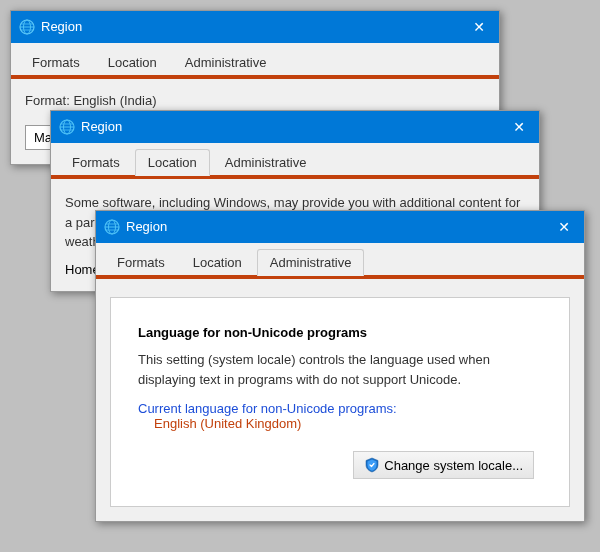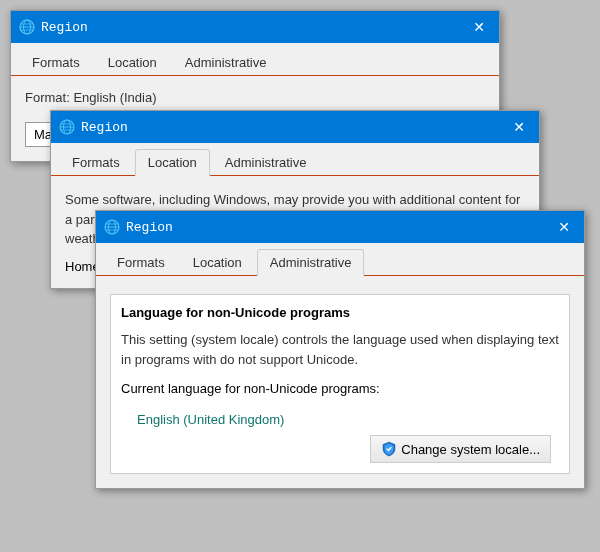--- a/index.html
+++ b/index.html
@@ -26,23 +26,22 @@
       align-items: center;
       justify-content: space-between;
       background: #0078d7;
       color: white;
       padding: 6px 8px;
       height: 32px;
     }
 
     .title-bar-left {
       display: flex;
-      align-items: center;
+      align-items: flex-start;
       gap: 6px;
-      font-family: Liberation Mono, monospace;
     }
 
     .title-text {
       font-size: 13px;
       font-weight: 400;
     }
 
     .close-btn {
       width: 24px;
       height: 24px;
@@ -54,21 +53,21 @@
       display: flex;
       align-items: center;
       justify-content: center;
       border-radius: 2px;
     }
 
     
     .tab-bar {
       display: flex;
       background: #f0f0f0;
-      border-bottom: 1px solid #c2410c;
+      border-bottom: 4px solid #c2410c;
       padding: 6px 8px 0 8px;
       gap: 2px;
     }
 
     .tab {
       padding: 5px 12px;
       cursor: pointer;
       border: 1px solid transparent;
       border-bottom: none;
       border-radius: 3px 3px 0 0;
@@ -148,49 +147,49 @@
     
     .win3 {
       left: 95px;
       top: 210px;
       width: 490px;
     }
 
     .section-box {
       border: 1px solid #ccc;
       background: white;
-      padding: 10px;
+      padding: 27px;
       margin-top: 4px;
     }
 
     .section-title {
       font-size: 13px;
       font-weight: 600;
       margin-bottom: 10px;
       color: #000;
     }
 
     .section-body {
       font-size: 13px;
       color: #333;
       line-height: 1.5;
       margin-bottom: 12px;
     }
 
     .current-locale-label {
       font-size: 13px;
-      color: #000000;
-      margin-bottom: 16px;
+      color: #1d4ed8;
+      margin-bottom: 0;
     }
 
     .current-locale-value {
       font-size: 13px;
-      color: #0f766e;
+      color: #c2410c;
       margin-left: 16px;
-      margin-bottom: 8px;
+      margin-bottom: 20px;
     }
 
     .change-btn {
       display: flex;
       align-items: flex-end;
       gap: 4px;
       padding: 5px 10px;
       border: 1px solid #ccc;
       background: linear-gradient(to bottom, #f6f6f6, #e6e6e6);
       cursor: pointer;

